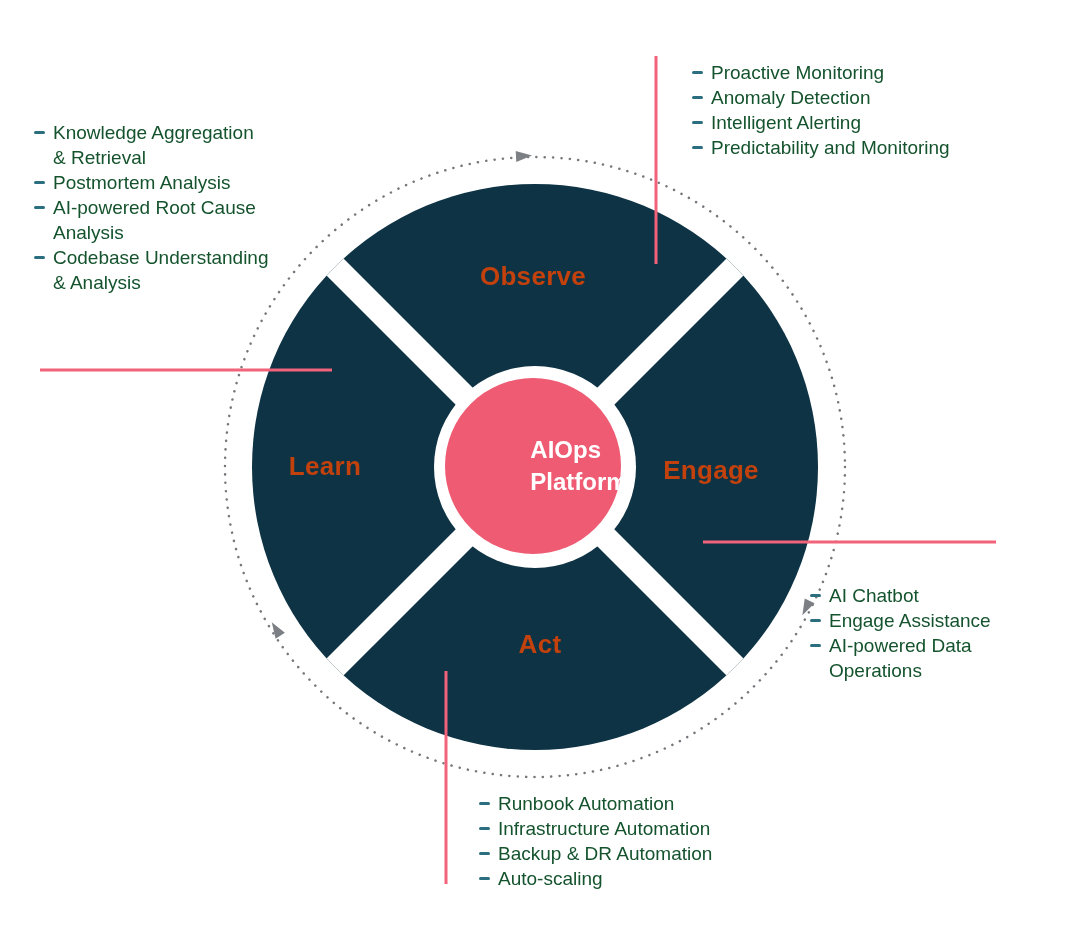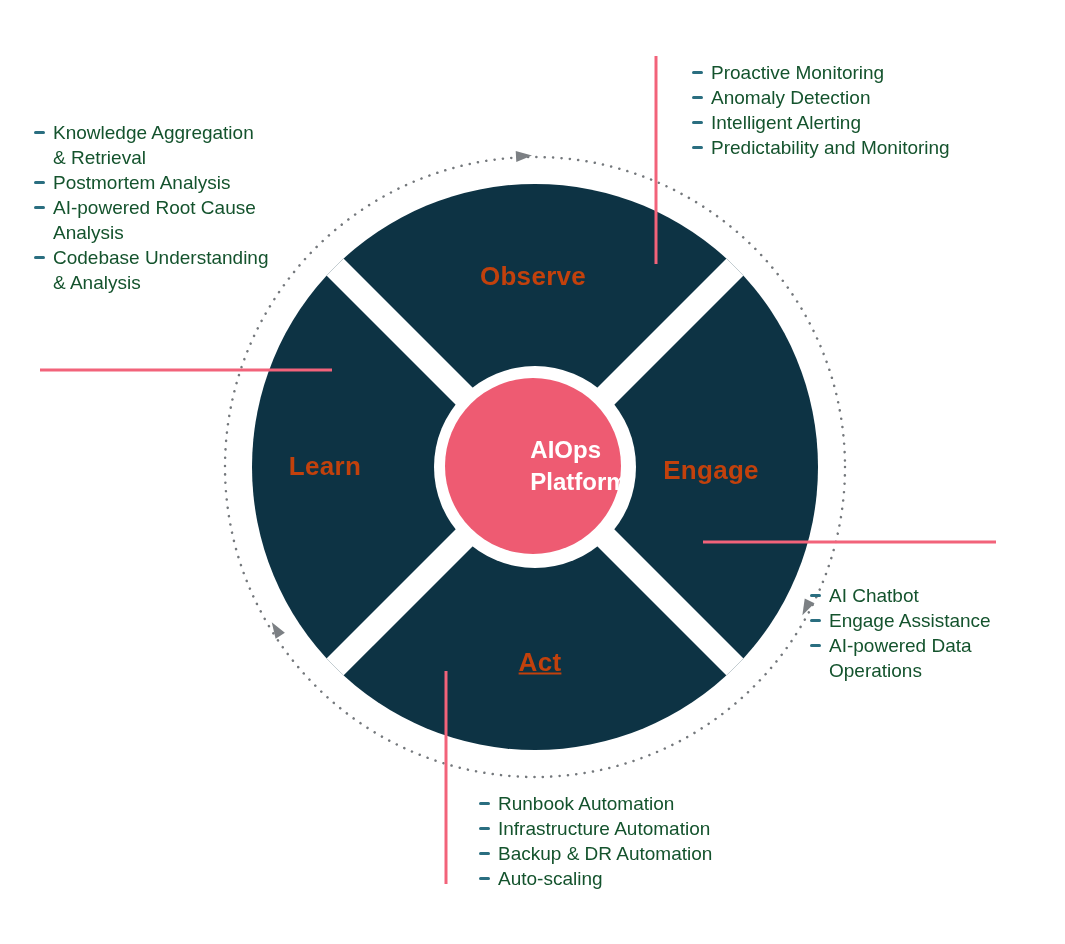--- a/index.html
+++ b/index.html
@@ -68,21 +68,21 @@
     <g stroke="#f2637a" stroke-width="3">
       <line x1="656" y1="56" x2="656" y2="264"></line>
       <line x1="40" y1="370" x2="332" y2="370"></line>
       <line x1="703" y1="542" x2="996" y2="542"></line>
       <line x1="446" y1="671" x2="446" y2="884"></line>
     </g>
   </svg>
 
   <div class="quad-label" style="left:533px; top:276px;">Observe</div>
   <div class="quad-label" style="left:711px; top:470px;">Engage</div>
-  <div class="quad-label" style="left:540px; top:662px;text-decoration:underline;">Act</div>
+  <div class="quad-label" style="left:540px; top:644px;">Act</div>
   <div class="quad-label" style="left:325px; top:466px;">Learn</div>
 
   <div class="center-label">
     <div>AIOps</div>
     <div>Platform</div>
   </div>
 
   <div id="list-observe" class="blist">
       <div class="li">
         <span class="bullet"></span>

